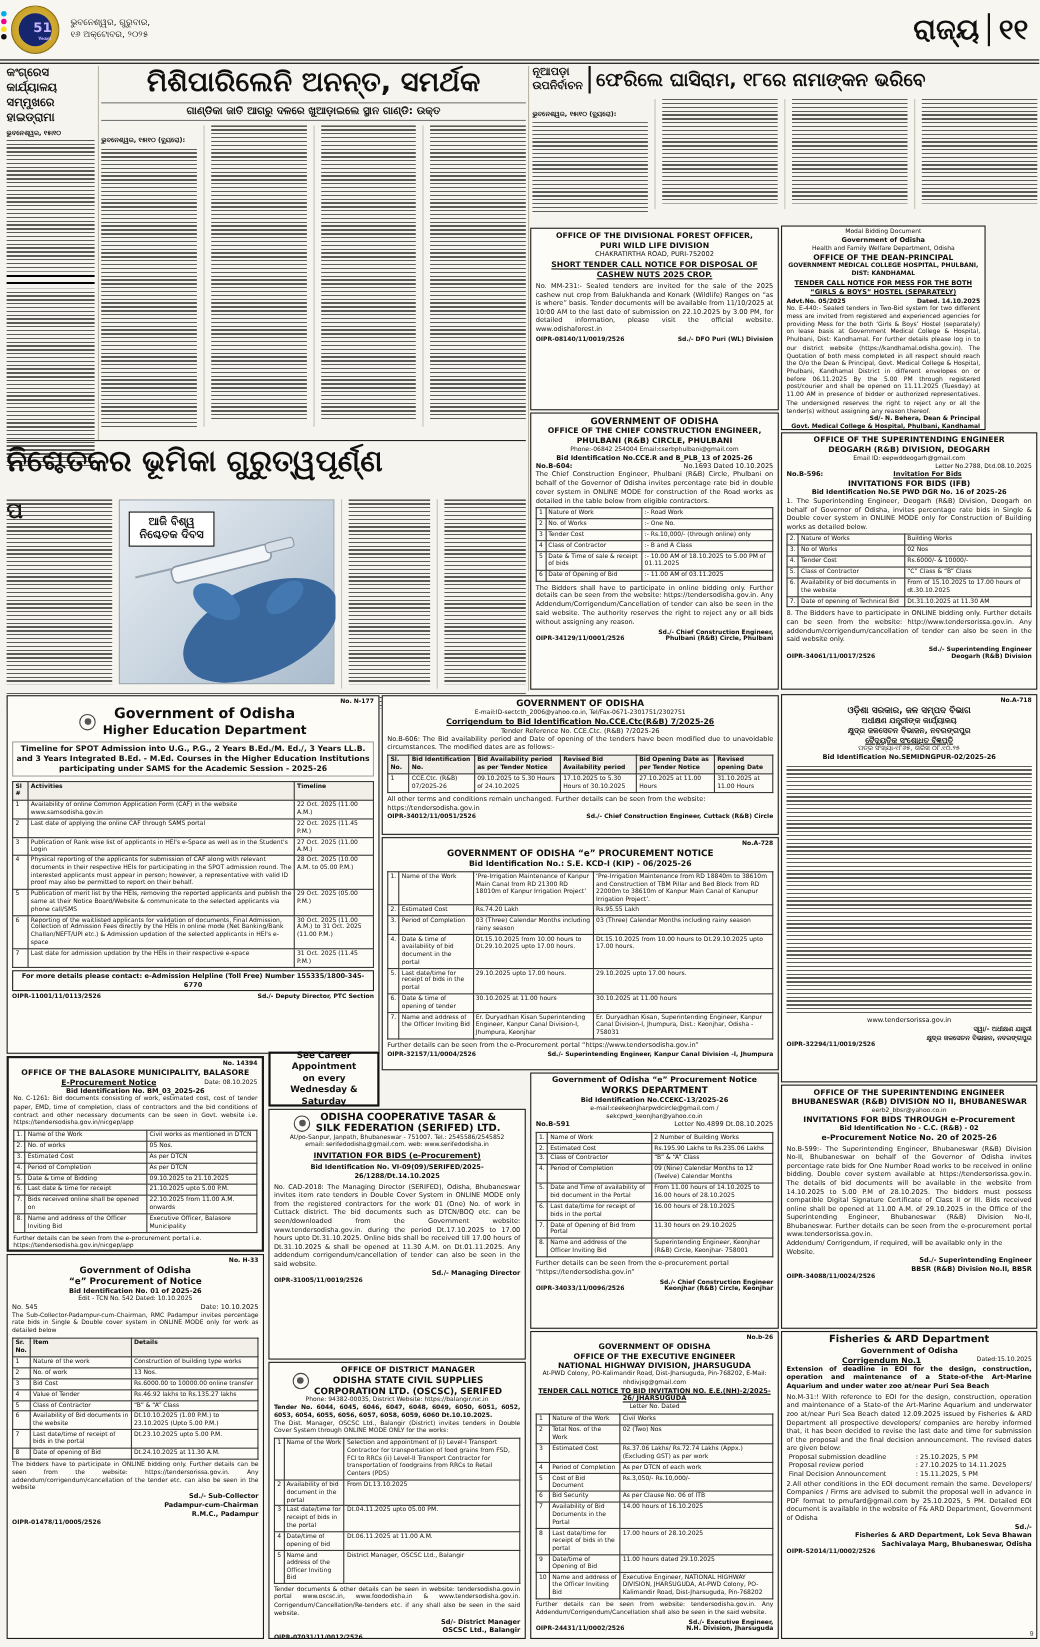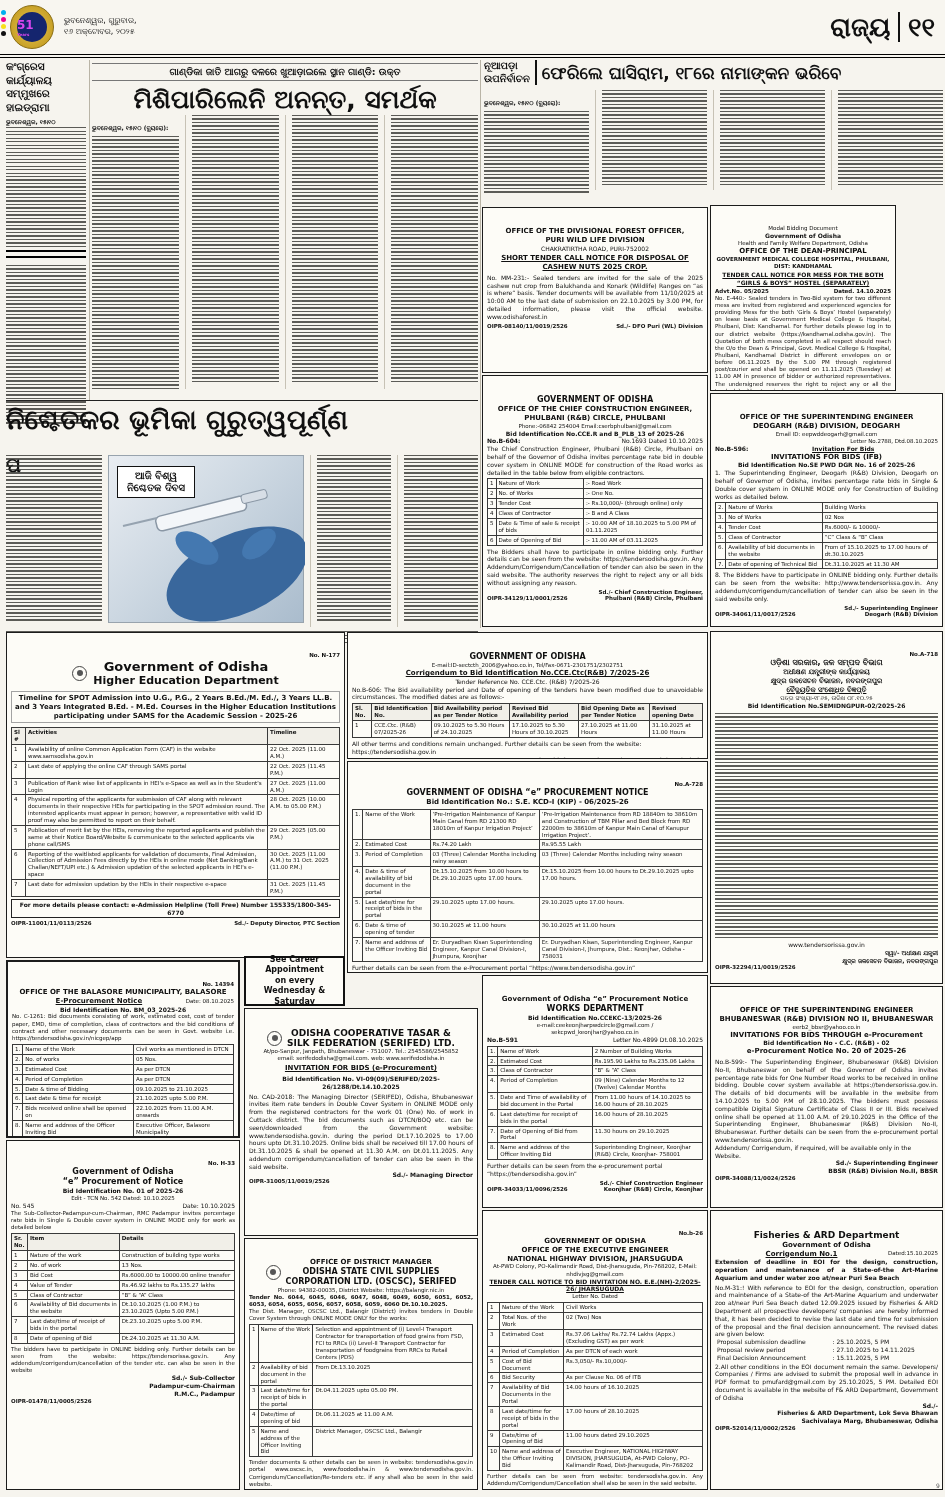--- a/index.html
+++ b/index.html
@@ -1,40 +1,40 @@
 <!DOCTYPE html>
 <html><head>
 <meta charset="utf-8">
 <style>
 *{margin:0;padding:0;box-sizing:border-box}
 html,body{width:945px;height:1497px}
 body{position:relative;background:#f6f4ee;color:#101010;font-family:"DejaVu Sans","Liberation Sans",sans-serif;overflow:hidden}
 .abs{position:absolute}
-.nb{position:absolute;border:1px solid #1c1c1c;background:#fdfcf7;padding:19px 4px;overflow:hidden}
+.nb{position:absolute;border:1px solid #1c1c1c;background:#fdfcf7;padding:2px 4px;overflow:hidden}
 .c{text-align:center}.r{text-align:right}.b{font-weight:bold}.u{text-decoration:underline}.j{text-align:justify}
 .fs5{font-size:5.5px;line-height:1.3}.fs6{font-size:6px;line-height:1.3}
 .fs7{font-size:7px;line-height:1.25}.fs8{font-size:8px;line-height:1.25}.fs9{font-size:9px;line-height:1.2}
 .tbl{width:100%;border-collapse:collapse;margin:2px 0}
 .tbl td,.tbl th{border:.5px solid #3a3a3a;font-size:5.5px;line-height:1.25;padding:1px 2px;vertical-align:top;text-align:left}
 .tbl th{font-weight:bold;background:#f1efe8}
 .plain{width:100%;border-collapse:collapse}
 .plain td{font-size:6px;line-height:1.35;padding:0 2px;vertical-align:top}
 .refline{display:flex;justify-content:space-between;align-items:flex-end;font-size:5.5px;font-weight:bold;margin-top:2px;gap:4px}
 .sign{text-align:right;font-weight:bold;font-size:6px;line-height:1.3}
 .fl{background-image:repeating-linear-gradient(to bottom,#30302c 0,#30302c 1.2px,transparent 1.2px,transparent 3.5px);opacity:.78}
 .flb{background-image:repeating-linear-gradient(to bottom,#000 0,#000 2.2px,transparent 2.2px,transparent 6px)}
 .cols{display:flex;gap:6px}
 .col{flex:1;min-width:0}
 .col+.col{border-left:1px solid #c7c2b5;padding-left:6px}
 .vrule{position:absolute;width:0;border-left:1px solid #b9b4a6}
 .hrule{position:absolute;border-top:1.2px solid #222}
 .mast{position:absolute;left:0;top:0;width:945px;height:54px;background:#f8f6f0;padding:4px 10px;display:flex;align-items:center}
 .mastrule{position:absolute;left:0;top:54px;width:945px;height:4px;border-top:1.6px solid #000;border-bottom:.6px solid #000}
 .logo{width:44px;height:44px;border-radius:50%;background:radial-gradient(circle,#e7c55a 0%,#c9a227 70%);display:flex;align-items:center;justify-content:center;border:1px solid #8a6d12}
-.logoin{width:30px;height:30px;border-radius:50%;background:#15256e;color:#d946ef;display:flex;flex-direction:column;align-items:flex-start;justify-content:center;font-weight:bold}
+.logoin{width:30px;height:30px;border-radius:50%;background:#15256e;color:#c4b5fd;display:flex;flex-direction:column;align-items:flex-end;justify-content:center;font-weight:bold}
 .emblem{width:15px;height:15px;border:1.2px solid #444;border-radius:50%;display:inline-flex;align-items:center;justify-content:center;flex:none}
 .emblem:before{content:"";width:6px;height:6px;border-radius:50%;background:#555}
 .kickbox{display:flex;align-items:center;gap:5px}
 .kickdiv{width:2px;align-self:stretch;background:#111}
 .labelbox{position:absolute;left:8px;top:10px;width:78px;background:#fff;border:1.6px solid #111;padding:3px 2px;text-align:center;font-weight:bold;font-size:10px;line-height:1.2}
 .photo{position:relative;width:196px;height:168px;background:linear-gradient(135deg,#e9edf2 0%,#cdd8e2 45%,#aabccd 100%);border:.5px solid #98a3ad;flex:none}
 .mark{width:5px;height:5px;display:inline-block;margin:0 1px;border-radius:50%}
 .markv{display:block;margin:2px 0}
 .careerbox{position:absolute;border:2px double #111;background:#fdfcf7;display:flex;align-items:center;justify-content:center;text-align:center;font-weight:bold;padding:3px}
 </style>
@@ -72,22 +72,22 @@
 
 <div class="abs" style="left:6px;top:60px;width:80px;height:340px">
   <div class="b" style="font-size:10.5px;line-height:1.3">କଂଗ୍ରେସ କାର୍ଯ୍ୟାଳୟ ସମ୍ମୁଖରେ ହାଇଡ୍ରାମା</div>
   <div class="b fs6" style="margin:3px 0 2px">ଭୁବନେଶ୍ୱର, ୧୫ା୧୦</div>
   <div class="fl" style="height:120px"></div>
   <div class="flb" style="height:12px;margin:3px 0"></div>
   <div class="fl" style="height:160px"></div>
 </div>
 
 <div class="abs" style="left:92px;top:60px;width:386px;height:338px">
+  <div class="b c" style="font-size:25px">ମିଶିପାରିଲେନି ଅନନ୍ତ, ସମର୍ଥକ</div>
   <div class="b c" style="font-size:9.5px;margin:3px 0 4px;border-top:.6px solid #777;border-bottom:.6px solid #777;padding:2px 0">ଗାଣ୍ଡିକା ଜାତି ଆଗରୁ ଦଳରେ ଖୁଆଡ଼ାଇଲେ ସ୍ଥାନ ଗାଣ୍ଡି: ଉକ୍ତ</div>
-  <div class="b c" style="font-size:25px">ମିଶିପାରିଲେନି ଅନନ୍ତ, ସମର୍ଥକ</div>
   <div class="cols" style="height:274px">
     <div class="col">
       <span class="b fs6">ଭୁବନେଶ୍ୱର, ୧୫ା୧୦ (ବ୍ୟୁରୋ):</span>
       <div class="fl" style="height:255px;margin-top:2px"></div>
     </div>
     <div class="col">
         <div class="fl" style="height:268px"></div>
       </div>
     <div class="col">
         <div class="fl" style="height:268px"></div>

